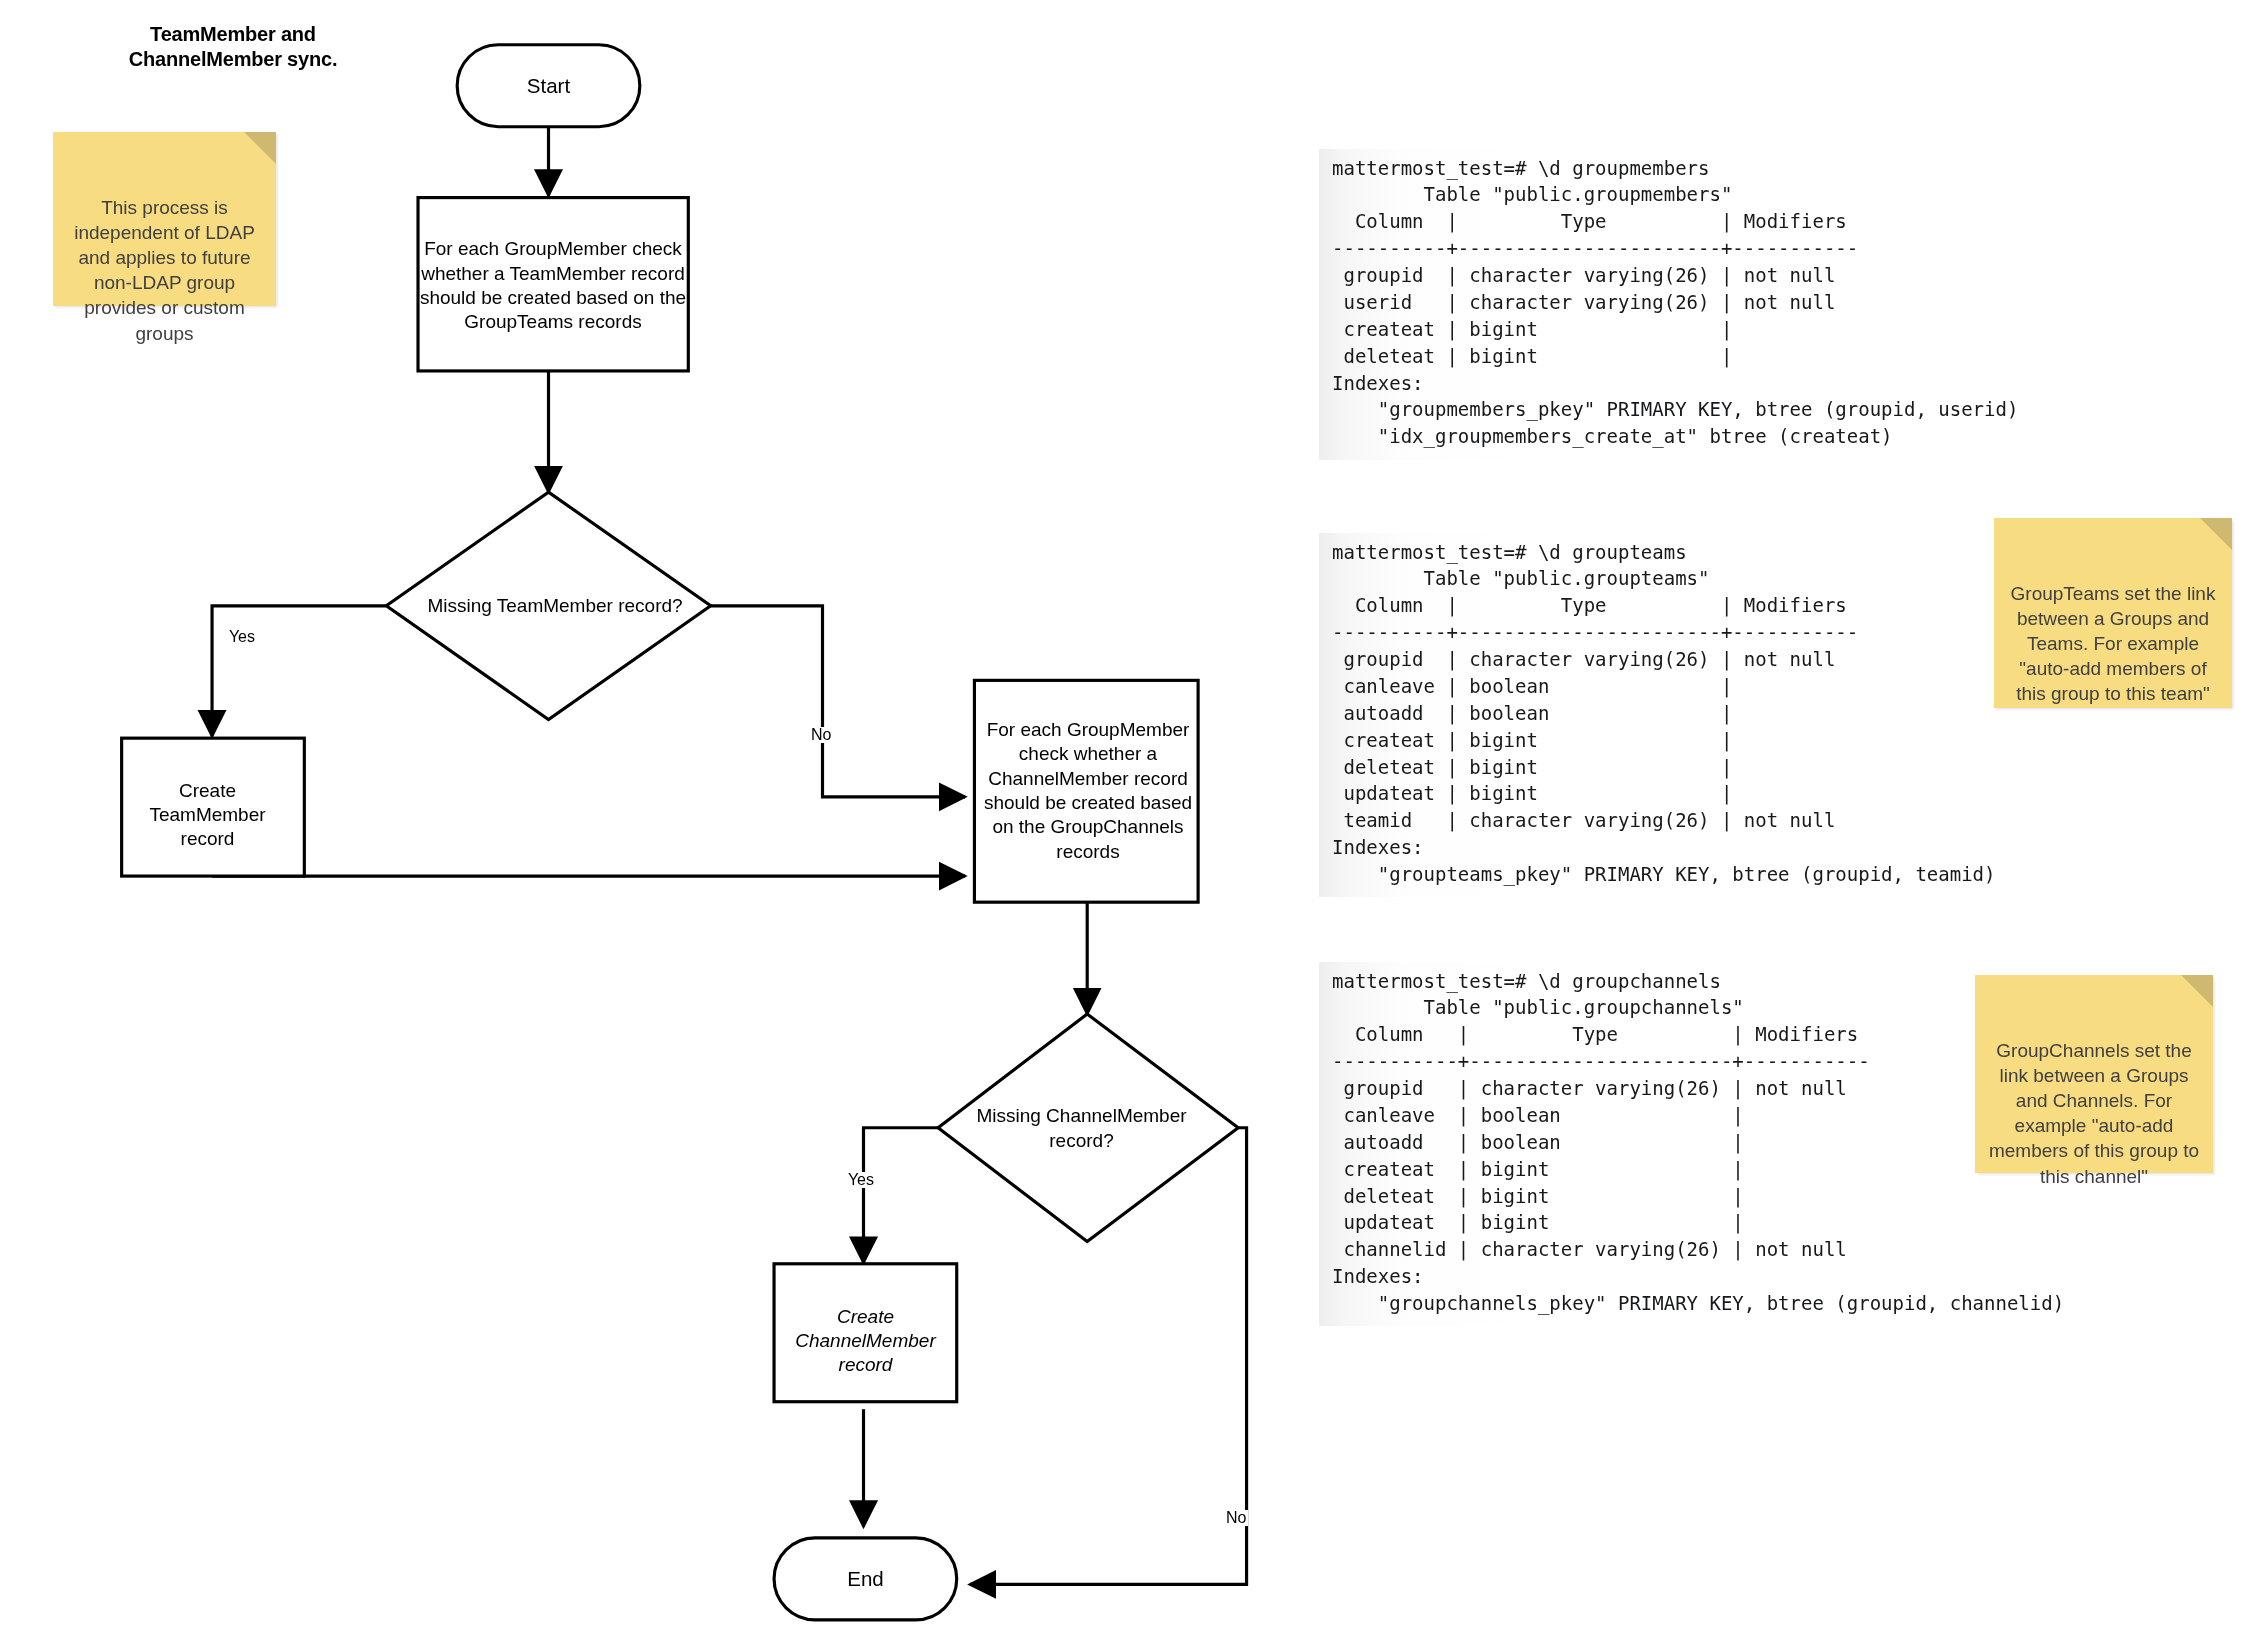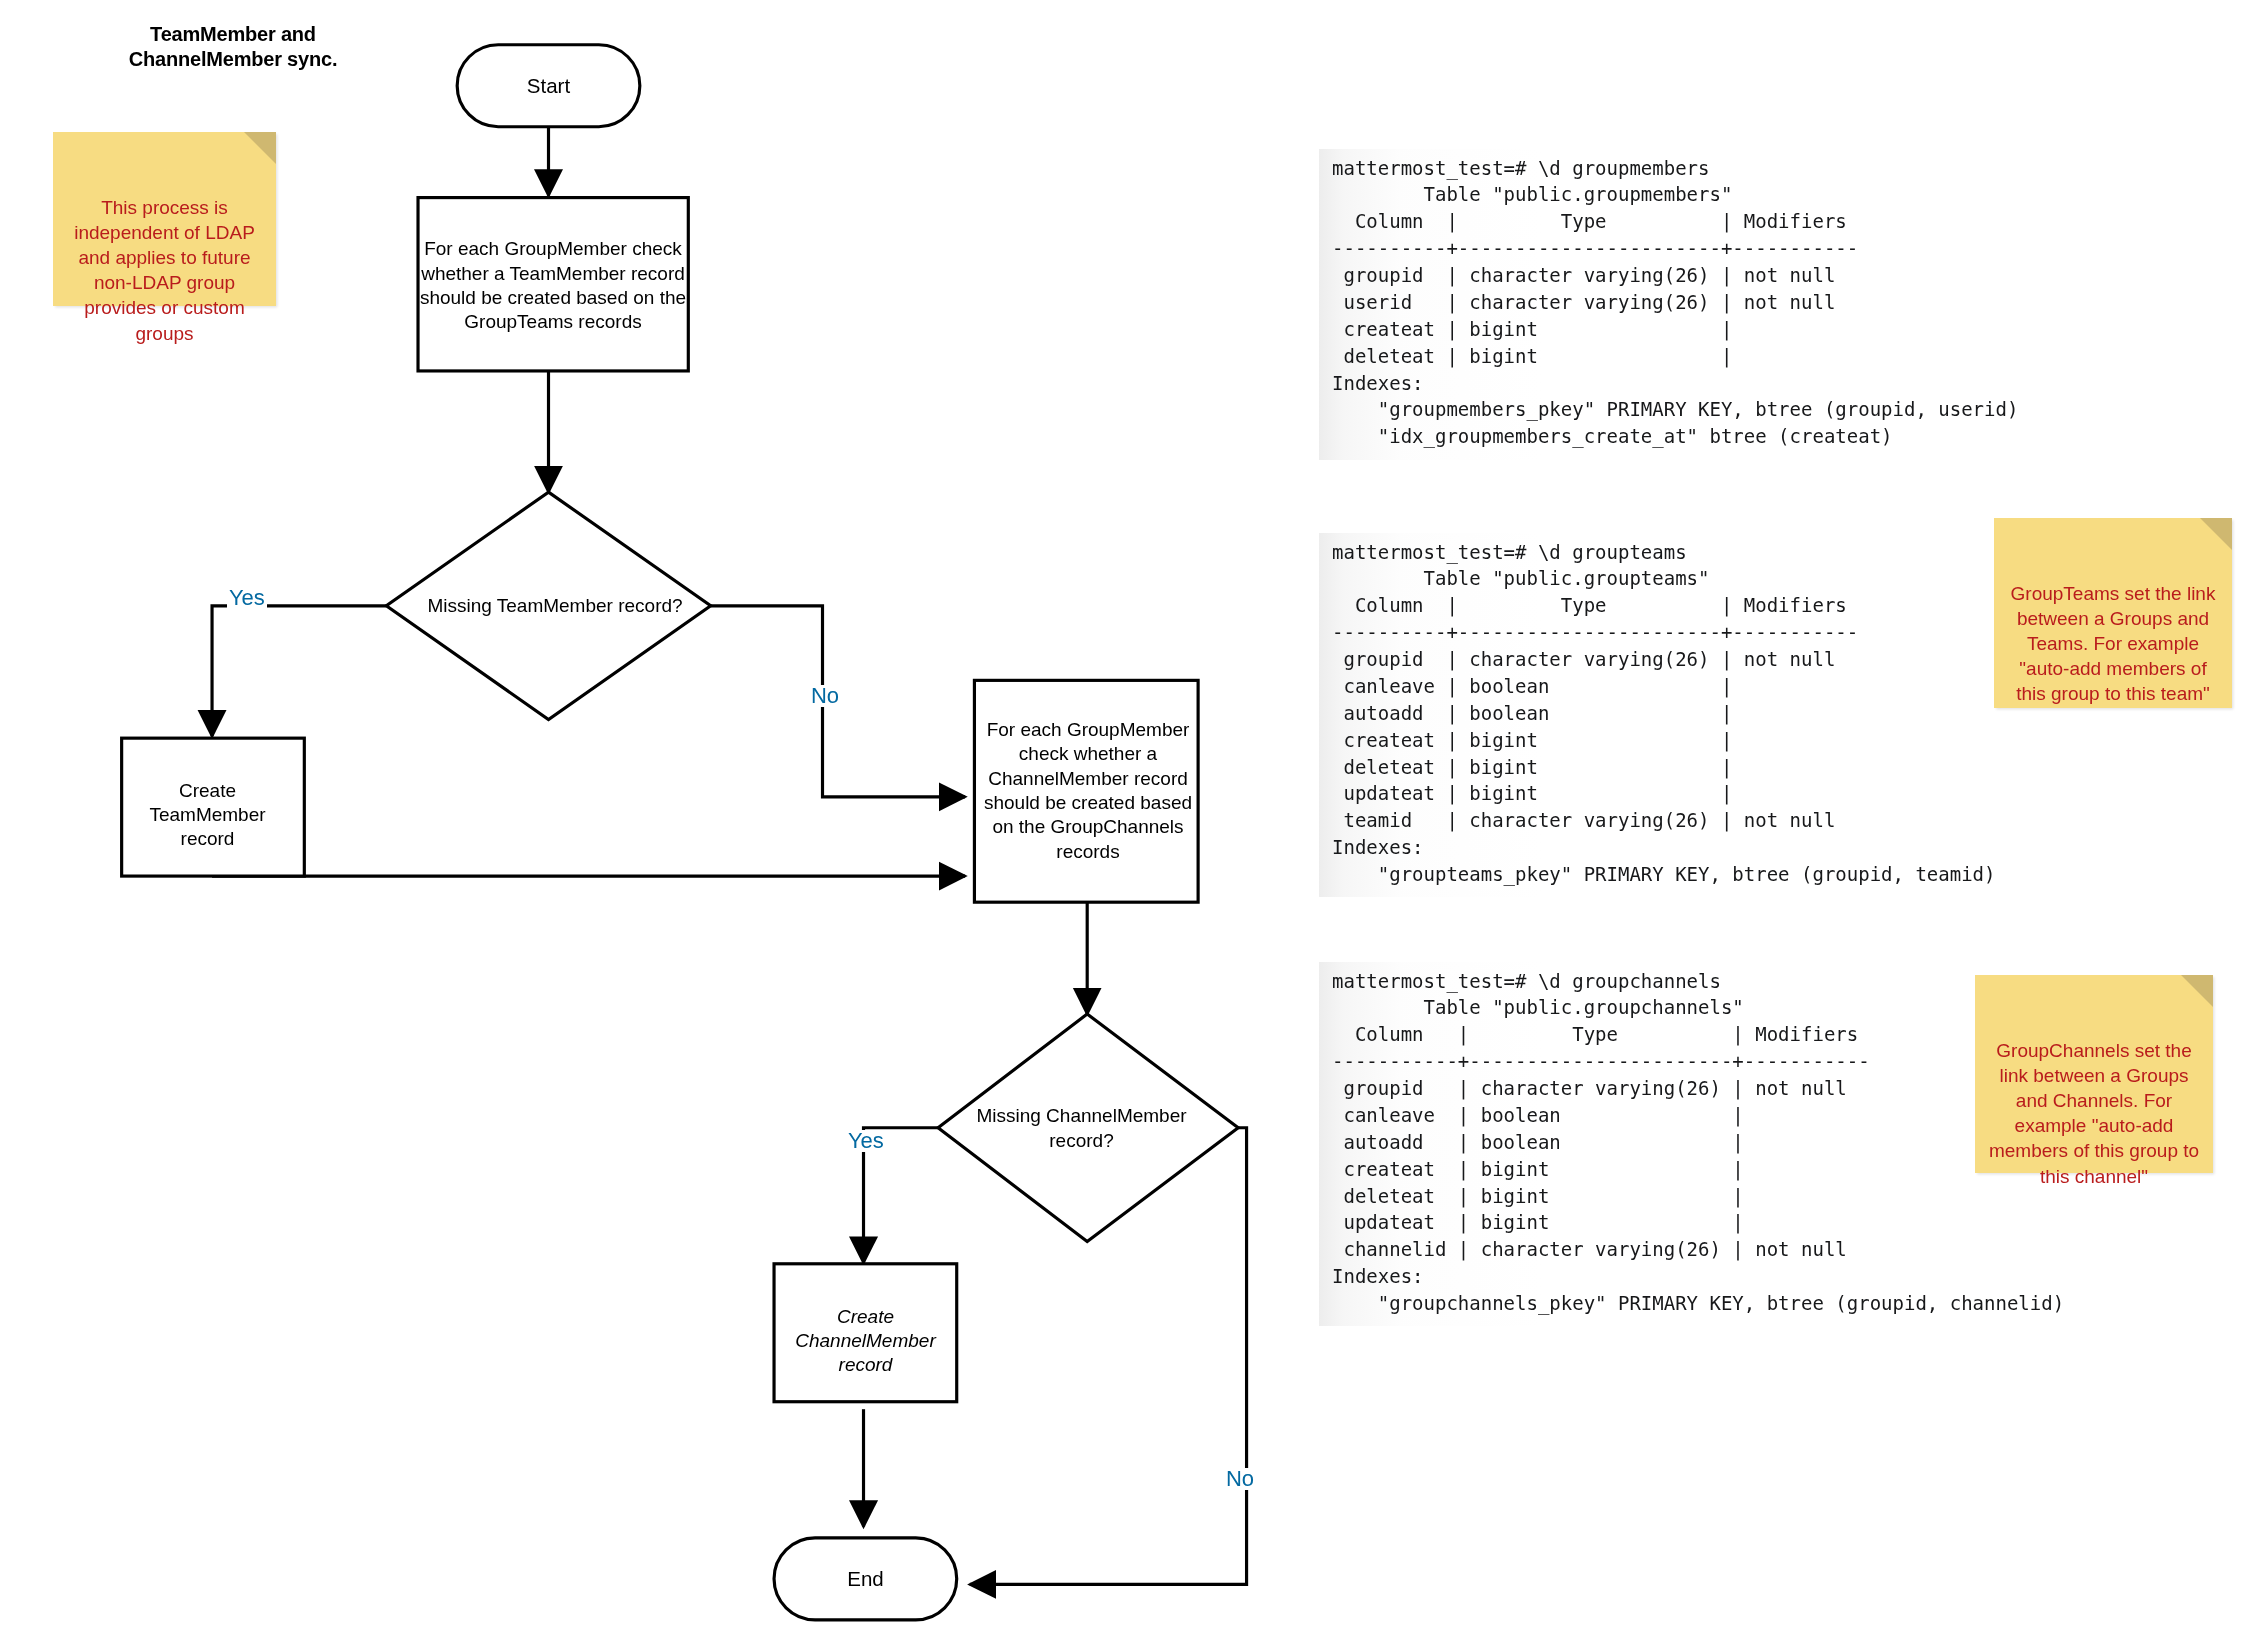--- a/index.html
+++ b/index.html
@@ -38,21 +38,21 @@
     font-weight: bold;
     line-height: 1.25;
     letter-spacing: -0.2px;
     white-space: pre-line;
   }
 
   
   .sticky {
     position: absolute;
     background: #f7dc82;
-    color: #b91c1c;
+    color: #404040;
     font-size: 19px;
     line-height: 1.32;
     text-align: center;
     box-sizing: border-box;
     padding: 13px 9.3px 11.2px 9.3px;
     white-space: pre-line;
     box-shadow: 1.9px 1.9px 2.8px rgba(0,0,0,0.13);
   }
   .sticky .fold {
     position: absolute;
@@ -85,25 +85,26 @@
   #label-dec-team   { left: 392px; top: 556px;  width: 326px; height: 101px; }
   #label-create-tm  { left: 121px; top: 746px;  width: 173px; height: 138px; }
   #label-proc-chan  { left: 976px; top: 684px; width: 224px; height: 214px; }
   #label-dec-chan   { left: 951px; top: 1077px; width: 261px; height: 103px; }
   #label-create-cm  { left: 774px; top: 1272px; width: 183px; height: 138px; font-style: italic; }
   #label-end        { left: 774px; top: 1538px; width: 183px; height: 82px;  font-size: 20.5px; }
 
   
   .edge-label {
     position: absolute;
-    font-size: 22px;
+    font-size: 16px;
     line-height: 1;
-    color: #0369a1;
+    color: #000000;
     background: #ffffff;
     padding: 0 1.9px;
+    margin-top: 42px;
   }
   #edge-yes-1 { left: 227px;  top: 587px;  }
   #edge-no-1  { left: 809px;  top: 685px;  }
   #edge-yes-2 { left: 846px;  top: 1130px; }
   #edge-no-2  { left: 1224px; top: 1468px; }
 
   
   .terminal {
     position: absolute;
     font-family: "DejaVu Sans Mono", monospace;

